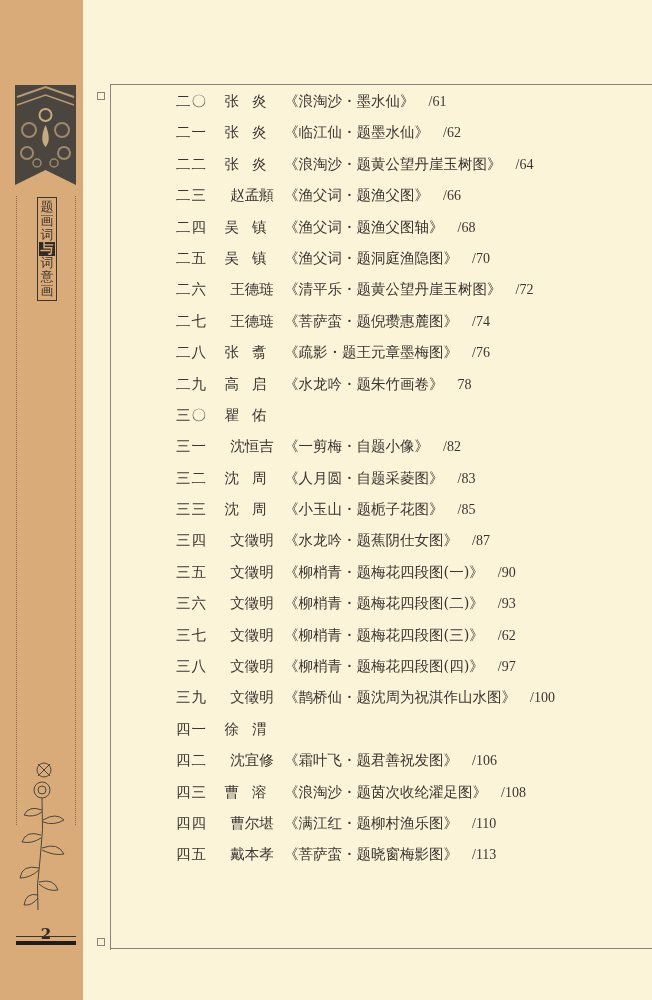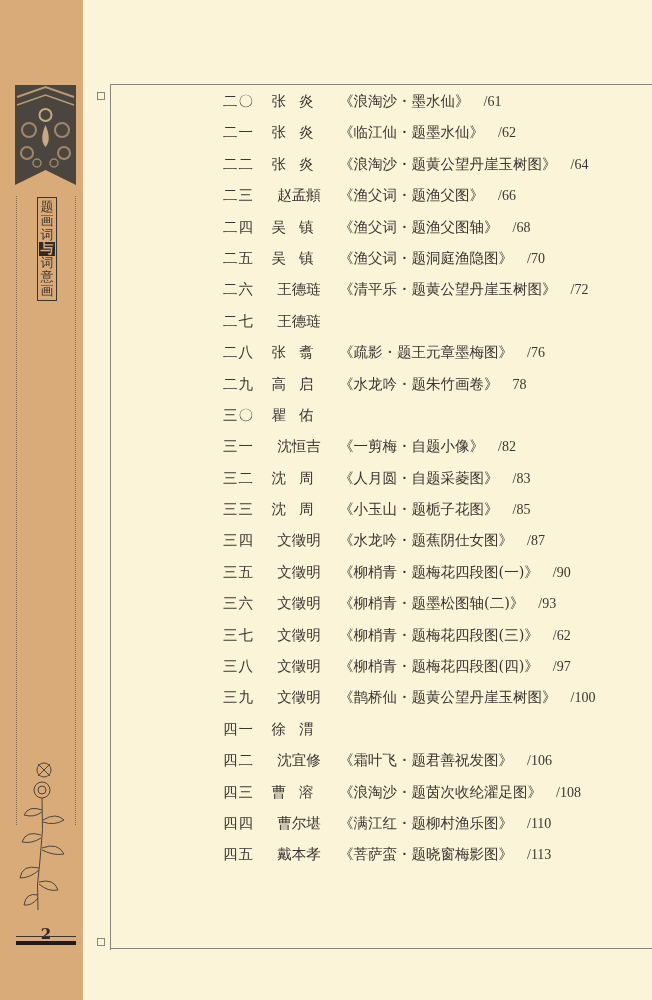--- a/index.html
+++ b/index.html
@@ -38,26 +38,26 @@
     .page-rule-thin { position: absolute; left: 16px; top: 936px; width: 60px; height: 1px; background: #3a3530; }
     .page-rule-thick { position: absolute; left: 16px; top: 941px; width: 60px; height: 4px; background: #1f1c19; }
 
     .frame-top { position: absolute; left: 110px; top: 84px; width: 542px; height: 0; border-top: 1px solid #8a857c; }
     .frame-left { position: absolute; left: 110px; top: 84px; width: 0; height: 866px; border-left: 1px solid #8a857c; }
     .frame-bottom { position: absolute; left: 110px; top: 948px; width: 542px; height: 0; border-top: 1px solid #8a857c; }
     .corner-sq { position: absolute; width: 6px; height: 6px; border: 1px solid #8a857c; background: #fcf4d9; }
 
     .toc { position: absolute; left: 176px; top: 86px; width: 470px; }
     .row {
-      position: relative; height: 31.4px; line-height: 31.4px; font-size: 14.5px; white-space: nowrap; margin-left: 47px;
+      position: relative; height: 31.4px; line-height: 31.4px; font-size: 14.5px; white-space: nowrap;
     }
     .row .num { position: absolute; left: 0; width: 40px; letter-spacing: 1px; }
     .row .author { position: absolute; left: 46px; width: 60px; text-align: center; }
     .row .author.spaced { letter-spacing: 13px; }
-    .row .title { position: absolute; left: 116px; }
+    .row .title { position: absolute; left: 108px; }
     .row .pg { margin-left: 14px; font-family: "Liberation Serif", serif; font-size: 14px; }
   </style>
 </head>
 <body>
 
 <div class="spine">
   <div class="spine-dots" style="left:16px"></div>
   <div class="spine-dots" style="left:75px"></div>
 
   <svg class="ornament" viewBox="0 0 61 110">
@@ -145,20 +145,21 @@
       <span class="title"><span>《渔父词・题洞庭渔隐图》</span><span class="pg">/70</span></span>
     </div>
   <div class="row">
       <span class="num">二六</span>
       <span class="author">王德琏</span>
       <span class="title"><span>《清平乐・题黄公望丹崖玉树图》</span><span class="pg">/72</span></span>
     </div>
   <div class="row">
       <span class="num">二七</span>
       <span class="author">王德琏</span>
+      <span class="title"><span>《菩萨蛮・题倪瓒惠麓图》</span><span class="pg">/74</span></span>
     </div>
   <div class="row">
       <span class="num">二八</span>
       <span class="author spaced">张翥</span>
       <span class="title"><span>《疏影・题王元章墨梅图》</span><span class="pg">/76</span></span>
     </div>
   <div class="row">
       <span class="num">二九</span>
       <span class="author spaced">高启</span>
       <span class="title"><span>《水龙吟・题朱竹画卷》</span><span class="pg">78</span></span>
@@ -188,36 +189,36 @@
       <span class="title"><span>《水龙吟・题蕉阴仕女图》</span><span class="pg">/87</span></span>
     </div>
   <div class="row">
       <span class="num">三五</span>
       <span class="author">文徵明</span>
       <span class="title"><span>《柳梢青・题梅花四段图(一)》</span><span class="pg">/90</span></span>
     </div>
   <div class="row">
       <span class="num">三六</span>
       <span class="author">文徵明</span>
-      <span class="title"><span>《柳梢青・题墨松图轴(二)》</span><span class="pg">/93</span></span>
+      <span class="title"><span>《柳梢青・题梅花四段图(二)》</span><span class="pg">/93</span></span>
     </div>
   <div class="row">
       <span class="num">三七</span>
       <span class="author">文徵明</span>
       <span class="title"><span>《柳梢青・题梅花四段图(三)》</span><span class="pg">/62</span></span>
     </div>
   <div class="row">
       <span class="num">三八</span>
       <span class="author">文徵明</span>
       <span class="title"><span>《柳梢青・题梅花四段图(四)》</span><span class="pg">/97</span></span>
     </div>
   <div class="row">
       <span class="num">三九</span>
       <span class="author">文徵明</span>
-      <span class="title"><span>《鹊桥仙・题黄公望丹崖玉树图》</span><span class="pg">/100</span></span>
+      <span class="title"><span>《鹊桥仙・题沈周为祝淇作山水图》</span><span class="pg">/100</span></span>
     </div>
   <div class="row">
       <span class="num">四一</span>
       <span class="author spaced">徐渭</span>
     </div>
   <div class="row">
       <span class="num">四二</span>
       <span class="author">沈宜修</span>
       <span class="title"><span>《霜叶飞・题君善祝发图》</span><span class="pg">/106</span></span>
     </div>

